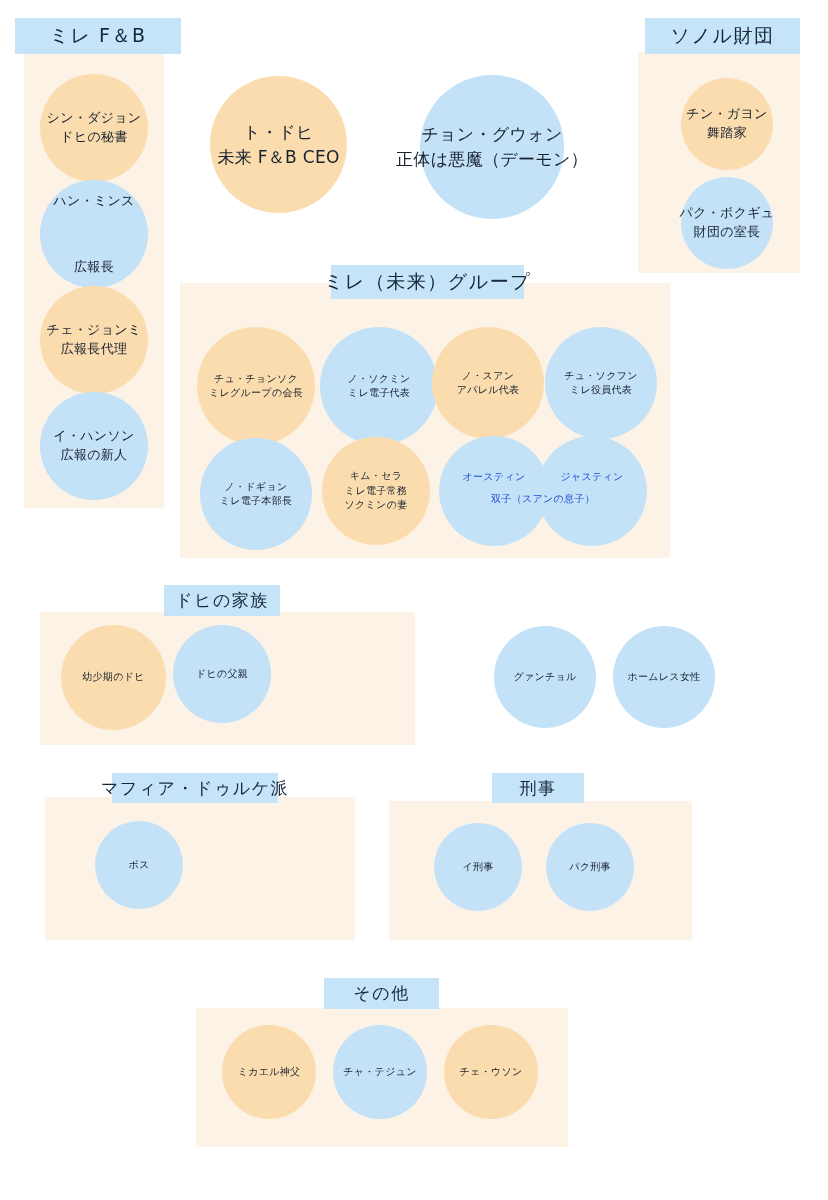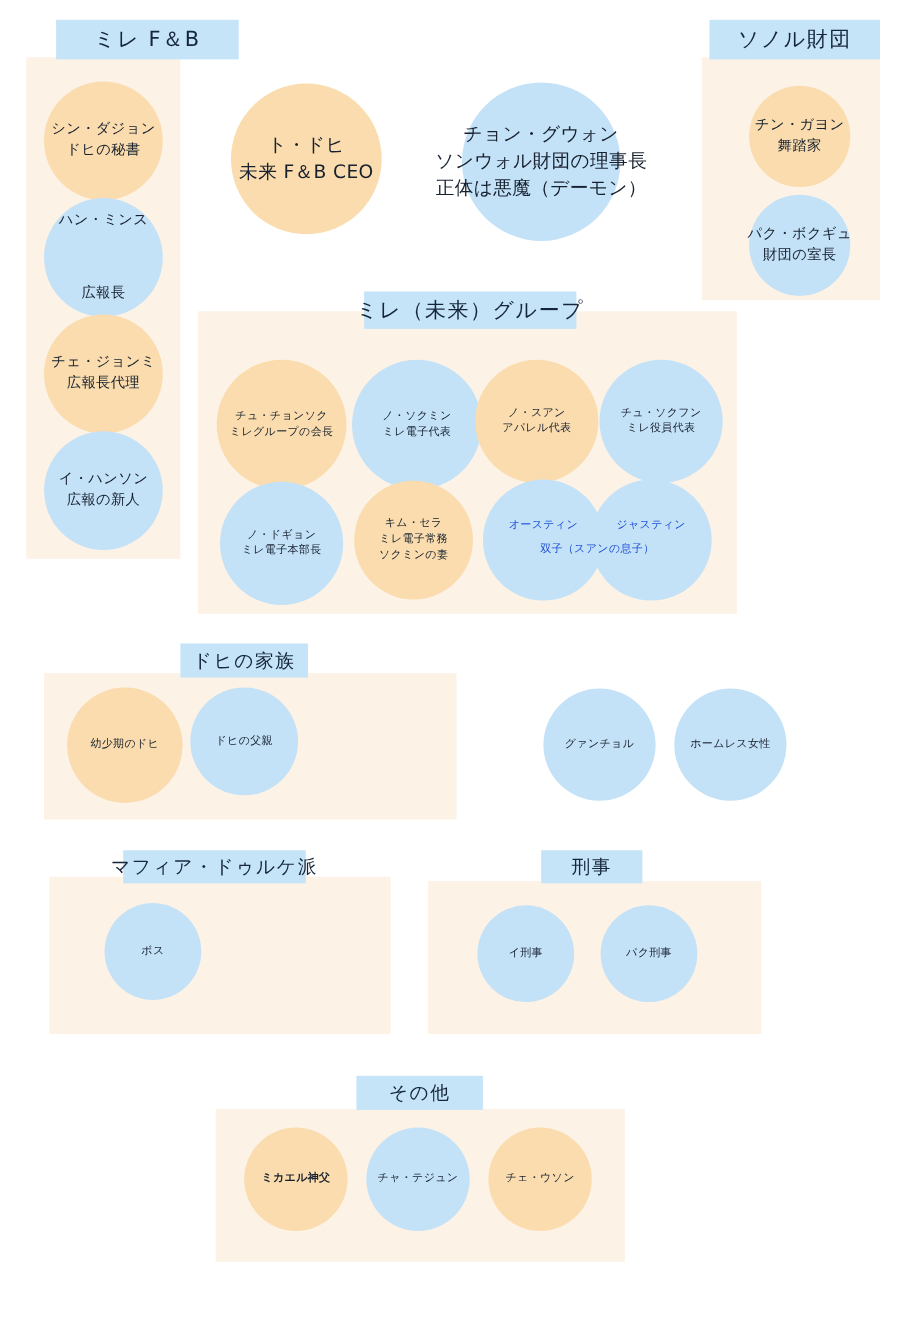--- a/index.html
+++ b/index.html
@@ -68,21 +68,21 @@
   .f14 { font-size: 10px; }
   .f17 { font-size: 17px; }
   .f19 { font-size: 19px; }
 </style>
 </head>
 <body>
 
 <div id="canvas">
 
   <div class="panel" style="left:24px; top:52px; width:140px; height:456px;"></div>
-  <div class="group-header f19" style="left:15px; top:18px; width:166px; height:36px;margin-left:36px;">
+  <div class="group-header f19" style="left:15px; top:18px; width:166px; height:36px;">
     <span>ミレ F＆B</span>
   </div>
 
   <div class="node orange f13" style="left:40px; top:74px; width:108px; height:108px;">
     <span class="line">シン・ダジョン</span>
     <span class="line">ドヒの秘書</span>
   </div>
   <div class="node blue f13" style="left:40px; top:180px; width:108px; height:108px;gap:47px;">
     <span class="line">ハン・ミンス</span>
     <span class="line">広報長</span>
@@ -96,21 +96,20 @@
     <span class="line">広報の新人</span>
   </div>
 
   <div class="node orange f17" style="left:210px; top:76px; width:137px; height:137px;">
     <span class="line">ト・ドヒ</span>
     <span class="line">未来 F＆B CEO</span>
   </div>
 
   <div class="node blue" style="left:420px; top:75px; width:144px; height:144px; overflow:visible;">
     <span class="line f17">チョン・グウォン</span>
-    <span class="line f17">ソンウォル財団の理事長</span>
     <span class="line f17">正体は悪魔（デーモン）</span>
   </div>
 
   <div class="panel" style="left:638px; top:52px; width:162px; height:221px;"></div>
   <div class="group-header f19" style="left:645px; top:18px; width:155px; height:36px;">
     <span>ソノル財団</span>
   </div>
   <div class="node orange f13" style="left:681px; top:78px; width:92px; height:92px;">
     <span class="line">チン・ガヨン</span>
     <span class="line">舞踏家</span>
@@ -192,21 +191,21 @@
     <span class="line">イ刑事</span>
   </div>
   <div class="node blue f14" style="left:546px; top:823px; width:88px; height:88px;">
     <span class="line">パク刑事</span>
   </div>
 
   <div class="panel" style="left:196px; top:1008px; width:372px; height:139px;"></div>
   <div class="group-header f17" style="left:324px; top:978px; width:115px; height:31px;">
     <span>その他</span>
   </div>
-  <div class="node orange f14" style="left:222px; top:1025px; width:94px; height:94px;font-weight:bold;">
+  <div class="node orange f14" style="left:222px; top:1025px; width:94px; height:94px;">
     <span class="line">ミカエル神父</span>
   </div>
   <div class="node blue f14" style="left:333px; top:1025px; width:94px; height:94px;">
     <span class="line">チャ・テジュン</span>
   </div>
   <div class="node orange f14" style="left:444px; top:1025px; width:94px; height:94px;">
     <span class="line">チェ・ウソン</span>
   </div>
 
 </div>

